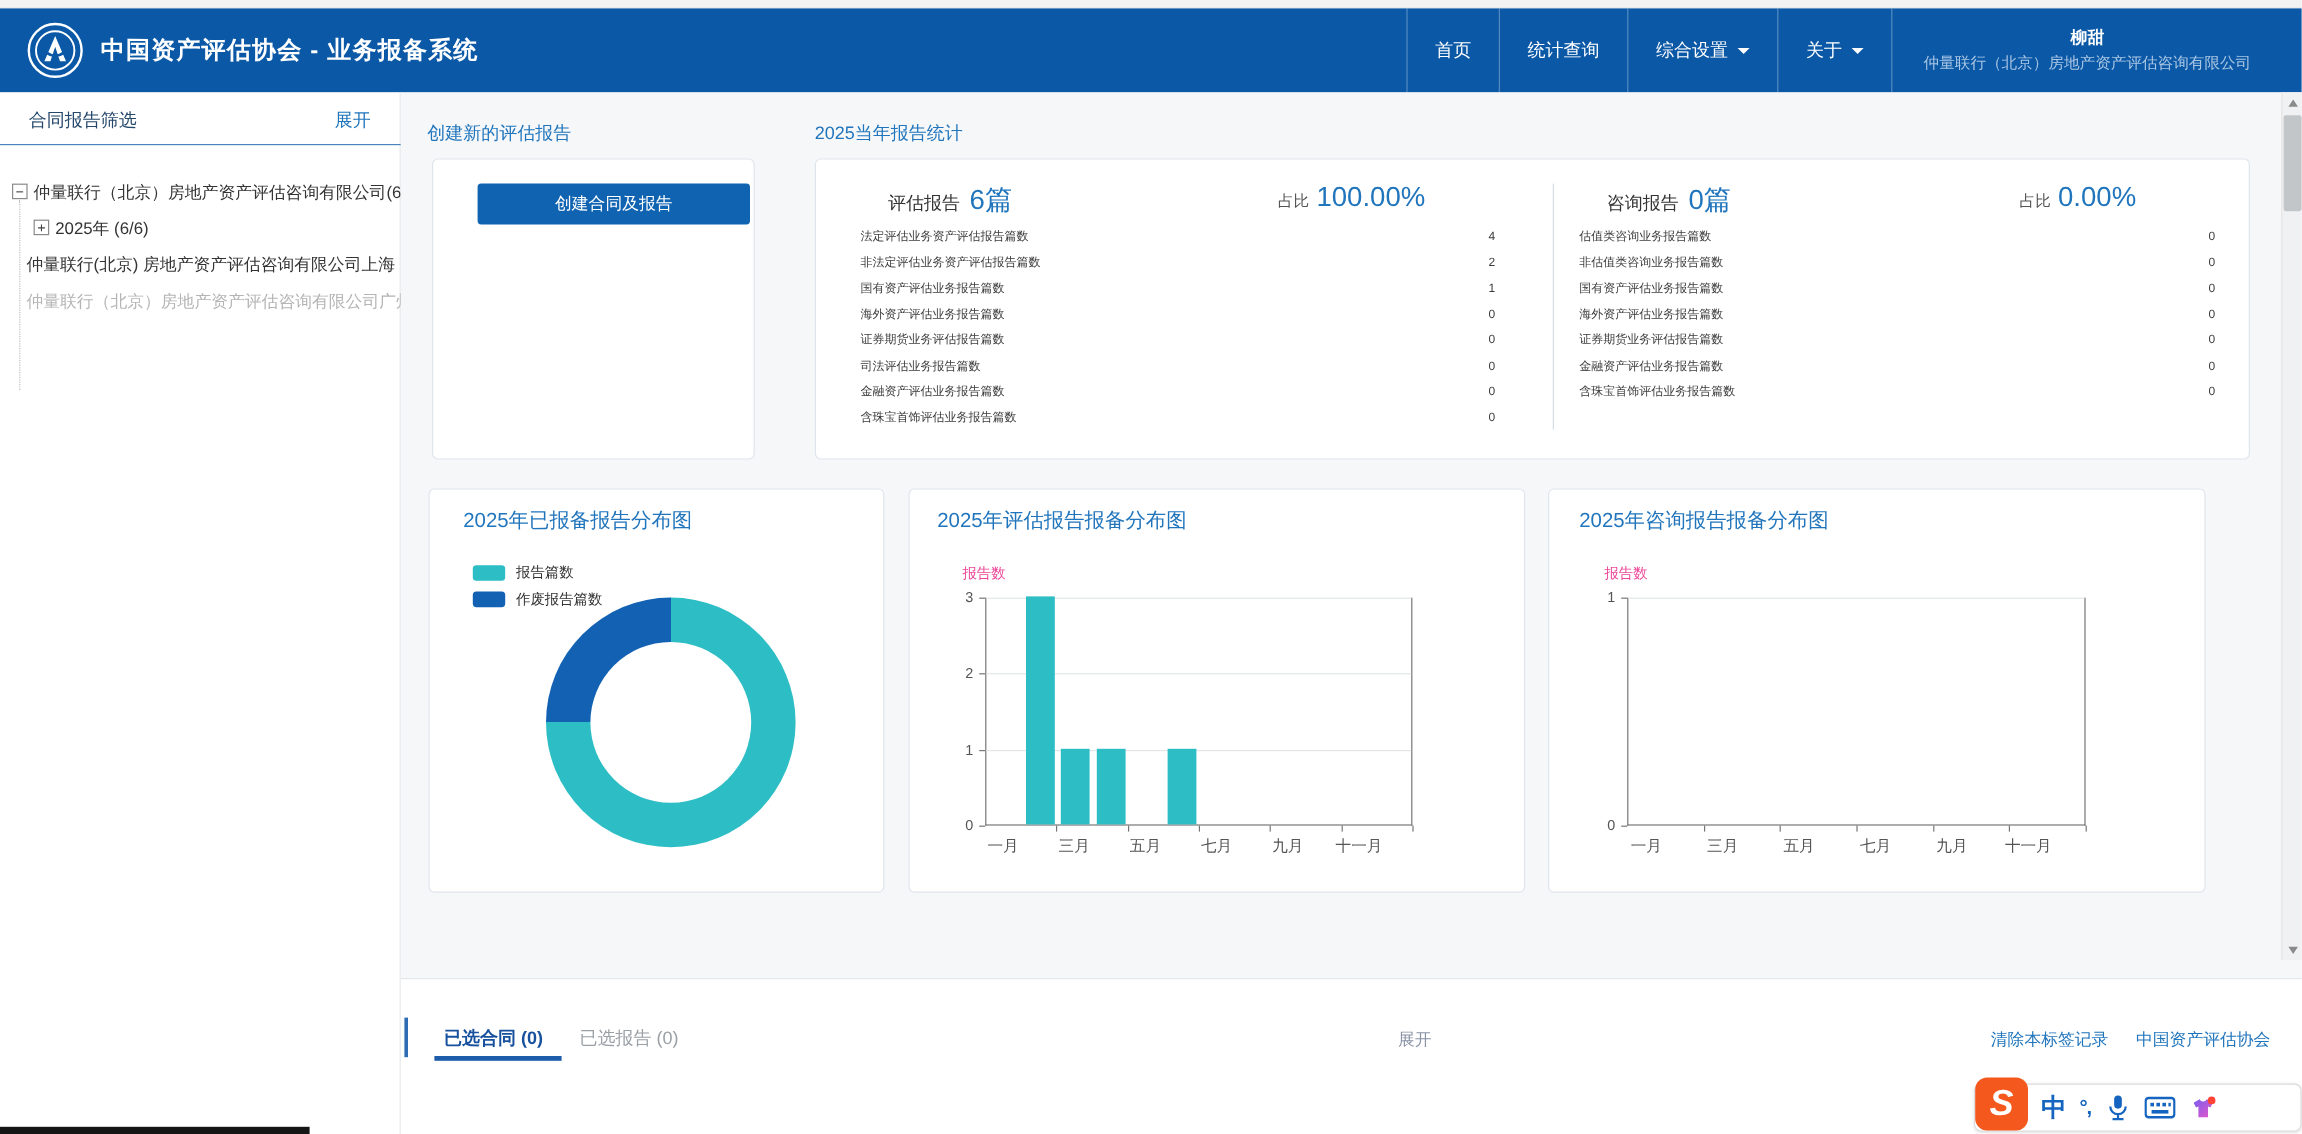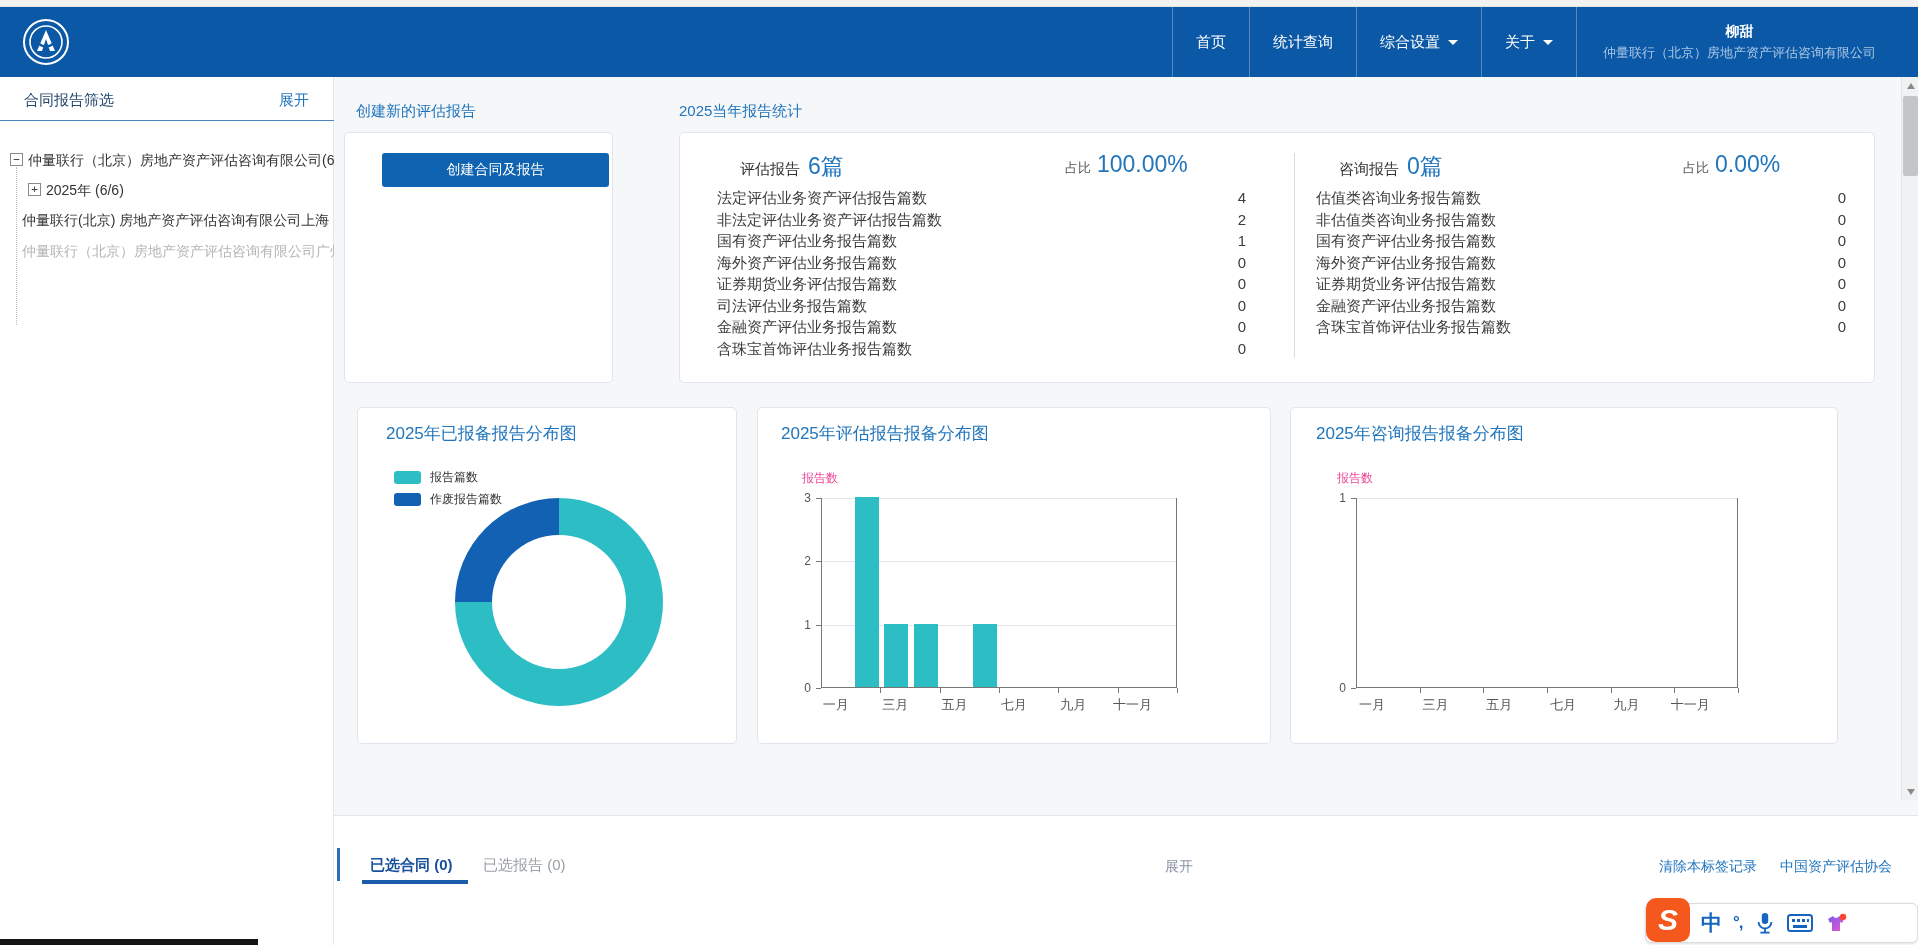--- a/index.html
+++ b/index.html
@@ -40,21 +40,21 @@
   .card { position:absolute; background:#fff; border:1px solid #dfe5ec; border-radius:5px; }
 
   #create-button { position:absolute; left:37px; top:20px; width:227px; height:34px; background:#1063b1;
     color:#fff; font-size:14px; border:none; border-radius:3px; cursor:pointer; font-family:inherit; }
 
   .stats-cat-label { font-size:15px; color:#333;margin-left:23px; }
   .stats-count { font-size:23px; color:#2175bc; margin-left:8px; }
   .ratio-label { font-size:13px; color:#555; }
   .ratio-value { font-size:23px; color:#2175bc; margin-left:6px; }
   .stats-rows { position:absolute; }
-  .stats-row { display:flex; justify-content:space-between; height:21.5px; line-height:21.5px; font-size:15px; color:#3c3c3c; }
+  .stats-row { display:flex; justify-content:space-between; height:21.5px; line-height:21.5px; font-size:10px; color:#3c3c3c; }
   #stats-divider { position:absolute; left:614px; top:20px; height:205px; border-left:1px solid #d5dde6; }
 
   .chart-title { position:absolute; top:14px; font-size:17px; color:#2175bc; white-space:nowrap; }
   .legend { position:absolute; left:36px; top:58px; }
   .legend-item { display:flex; align-items:center; height:22px; }
   .legend-swatch { width:27px; height:13px; border-radius:3px; }
   .legend-label { font-size:12px; color:#333; margin-left:9px; }
   #donut { position:absolute; left:97px; top:90px; width:208px; height:208px; border-radius:50%; }
   #donut-hole { position:absolute; left:37px; top:37px; width:134px; height:134px; border-radius:50%; background:#fff; }
 
@@ -105,20 +105,21 @@
 <div id="top-strip" class="abs"></div>
 <div id="header" class="abs">
   <div id="logo" class="abs">
     <svg viewBox="0 0 48 48" width="48" height="48">
       <circle cx="24" cy="24" r="22" fill="none" stroke="#fff" stroke-width="2"></circle>
       <circle cx="24" cy="24" r="16" fill="none" stroke="#fff" stroke-width="1.6"></circle>
       <path d="M24 12 L15 33 L20 33 L24 21 L28 33 L33 33 Z" fill="#fff"></path>
       <path d="M17 26 Q24 31 31 26" fill="none" stroke="#0b58a6" stroke-width="2.4"></path>
     </svg>
   </div>
+  <div id="app-title" class="abs">中国资产评估协会 - 业务报备系统</div>
   <div id="main-nav" class="abs">
       <div class="nav-item">
         <span>首页</span>
       </div>
       <div class="nav-item">
         <span>统计查询</span>
       </div>
       <div class="nav-item">
         <span>综合设置</span>
         <span class="caret"></span>
@@ -145,21 +146,21 @@
       <div class="tree-row" style="top: 131px;"><span style="margin-left: 22px;">仲量联行(北京) 房地产资产评估咨询有限公司上海</span></div>
       <div class="tree-row muted" style="top: 162px;"><span style="margin-left: 22px;">仲量联行（北京）房地产资产评估咨询有限公司广州</span></div>
     </div>
 </div>
 
 <div id="main-bg" class="abs"></div>
 
 <div class="section-title" style="left:356px; top:102px;">创建新的评估报告</div>
 <div class="section-title" style="left:679px; top:102px;">2025当年报告统计</div>
 
-<div class="card" style="left:344px; top:132px; width:269px; height:251px;">
+<div class="card" style="left:360px; top:132px; width:269px; height:251px;">
   <button id="create-button">创建合同及报告</button>
 </div>
 
 <div class="card" style="left:679px; top:132px; width:1196px; height:251px;">
   <div class="abs" style="left:37px; top:18px; display:flex; align-items:baseline;">
     <span class="stats-cat-label">评估报告</span>
     <span class="stats-count">6篇</span>
   </div>
   <div class="abs" style="left:385px; top:18px; display:flex; align-items:baseline;">
     <span class="ratio-label">占比</span>

